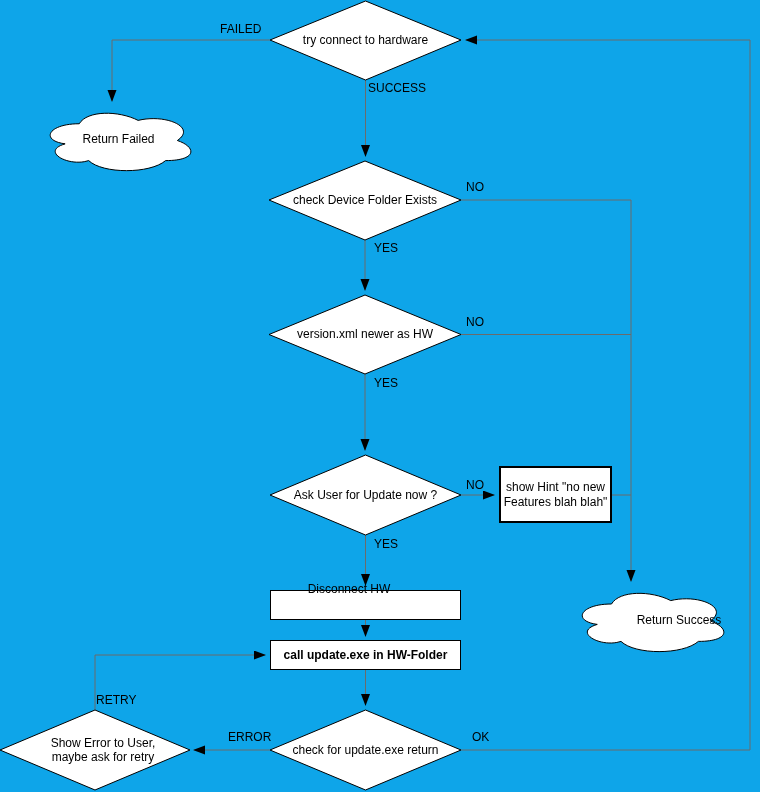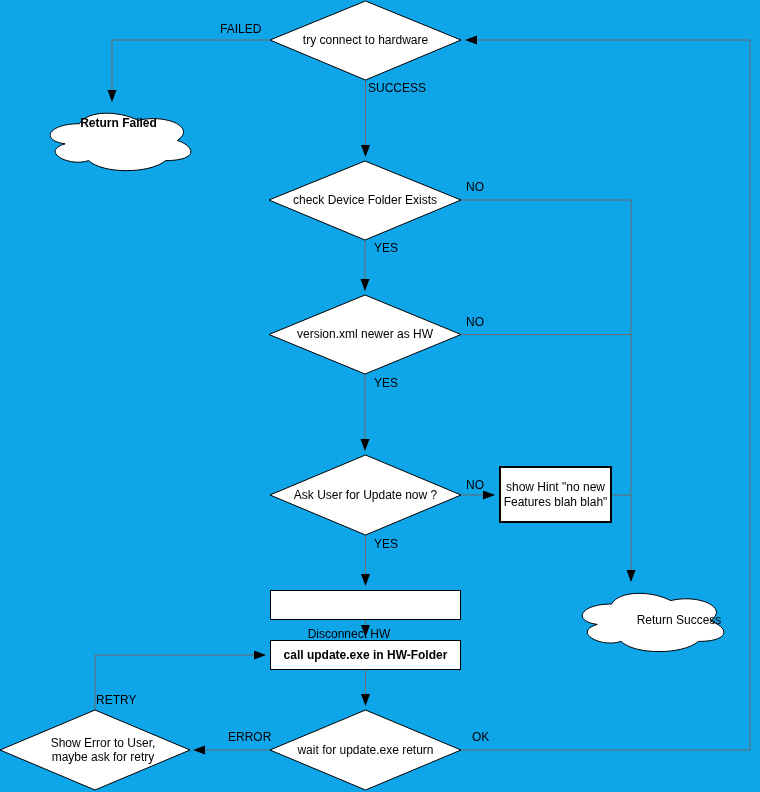--- a/index.html
+++ b/index.html
@@ -76,40 +76,40 @@
       <rect x="270.5" y="640.5" width="190" height="29"></rect>
       <rect x="500" y="467" width="111" height="55" stroke-width="2"></rect>
 
       <path transform="translate(40,107)" d="M39.25,16.75 C7.85,16.75 0,33.5 25.12,36.85 C0,44.22 28.26,60.3 48.67,53.6 C62.8,67 109.9,67 125.6,53.6 C157,53.6 157,40.2 137.38,33.5 C157,20.1 125.6,6.7 98.13,13.4 C78.5,3.35 47.1,3.35 39.25,16.75 Z"></path>
       <path transform="translate(572,587)" d="M39.5,17 C7.9,17 0,34 25.28,37.4 C0,44.88 28.44,61.2 48.98,54.4 C63.2,68 110.6,68 126.4,54.4 C158,54.4 158,40.8 138.25,34 C158,20.4 126.4,6.8 98.75,13.6 C79,3.4 47.4,3.4 39.5,17 Z"></path>
     </g>
   </svg>
 
   <div class="lbl node-lbl" style="left:270px; top:33px; width:191px;">try connect to hardware</div>
 
-  <div class="lbl node-lbl" style="left:40px; top:116px; width:157px;font-weight:bold;">Return Failed</div>
+  <div class="lbl node-lbl" style="left:40px; top:132px; width:157px;">Return Failed</div>
 
   <div class="lbl node-lbl" style="left:269px; top:193px; width:192px;">check Device Folder Exists</div>
 
   <div class="lbl node-lbl" style="left:269px; top:327px; width:192px;">version.xml newer as HW</div>
 
   <div class="lbl node-lbl" style="left:270px; top:488px; width:191px;">Ask User for Update now ?</div>
 
   <div class="boxlbl" style="left:500px; top:467px; width:111px; height:55px;">
     <div>show Hint "no new</div>
     <div>Features blah blah"</div>
   </div>
 
   <div class="lbl node-lbl" style="left:600px; top:613px; width:158px;">Return Success</div>
 
-  <div class="boxlbl" style="left:270px; top:619px; width:158px; height:30px;">Disconnect HW</div>
+  <div class="boxlbl" style="left:270px; top:574px; width:158px; height:30px;">Disconnect HW</div>
 
   <div class="boxlbl" style="left:270px; top:640px; width:191px; height:30px;font-weight:bold;">call update.exe in HW-Folder</div>
 
-  <div class="lbl node-lbl" style="left:270px; top:743px; width:191px;">wait for update.exe return</div>
+  <div class="lbl node-lbl" style="left:270px; top:743px; width:191px;">check for update.exe return</div>
 
   <div class="boxlbl two-line" style="left:8px; top:722px; width:190px; height:56px;">
     <div>Show Error to User,</div>
     <div>maybe ask for retry</div>
   </div>
 
   <div class="lbl" style="left:220px; top:22px;">FAILED</div>
   <div class="lbl" style="left:368px; top:81px;">SUCCESS</div>
   <div class="lbl" style="left:466px; top:180px;">NO</div>
   <div class="lbl" style="left:374px; top:241px;">YES</div>

